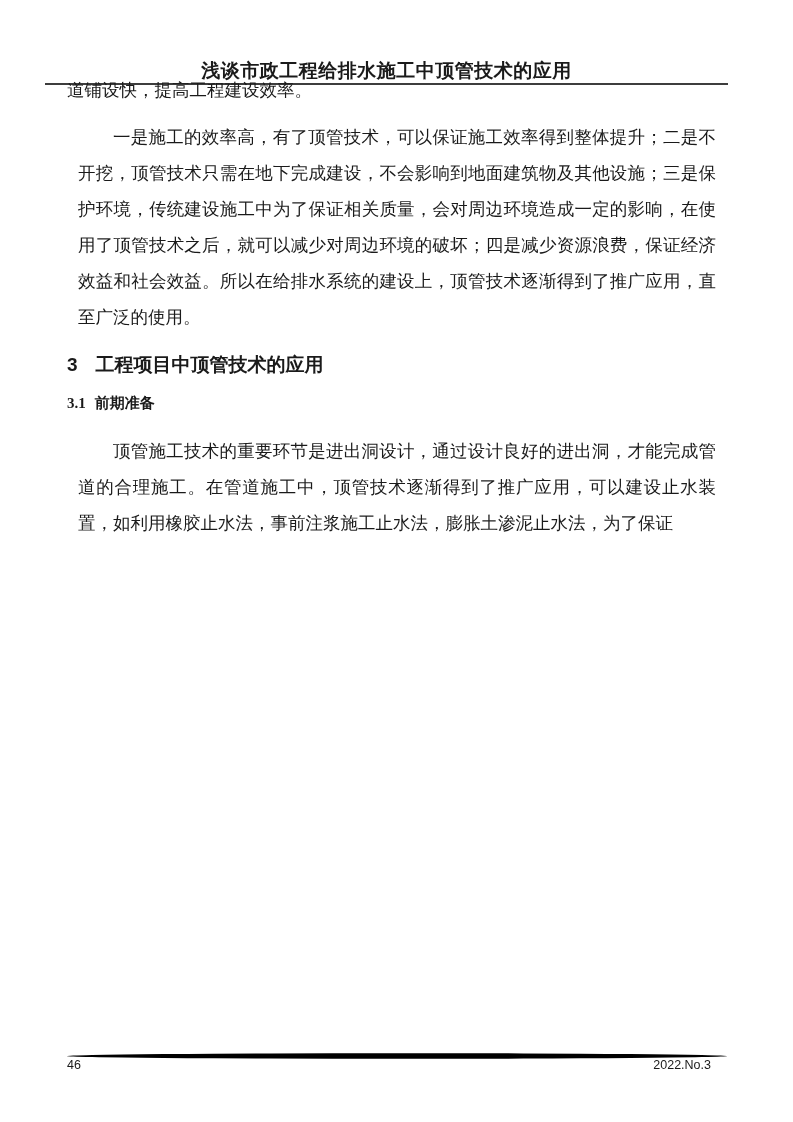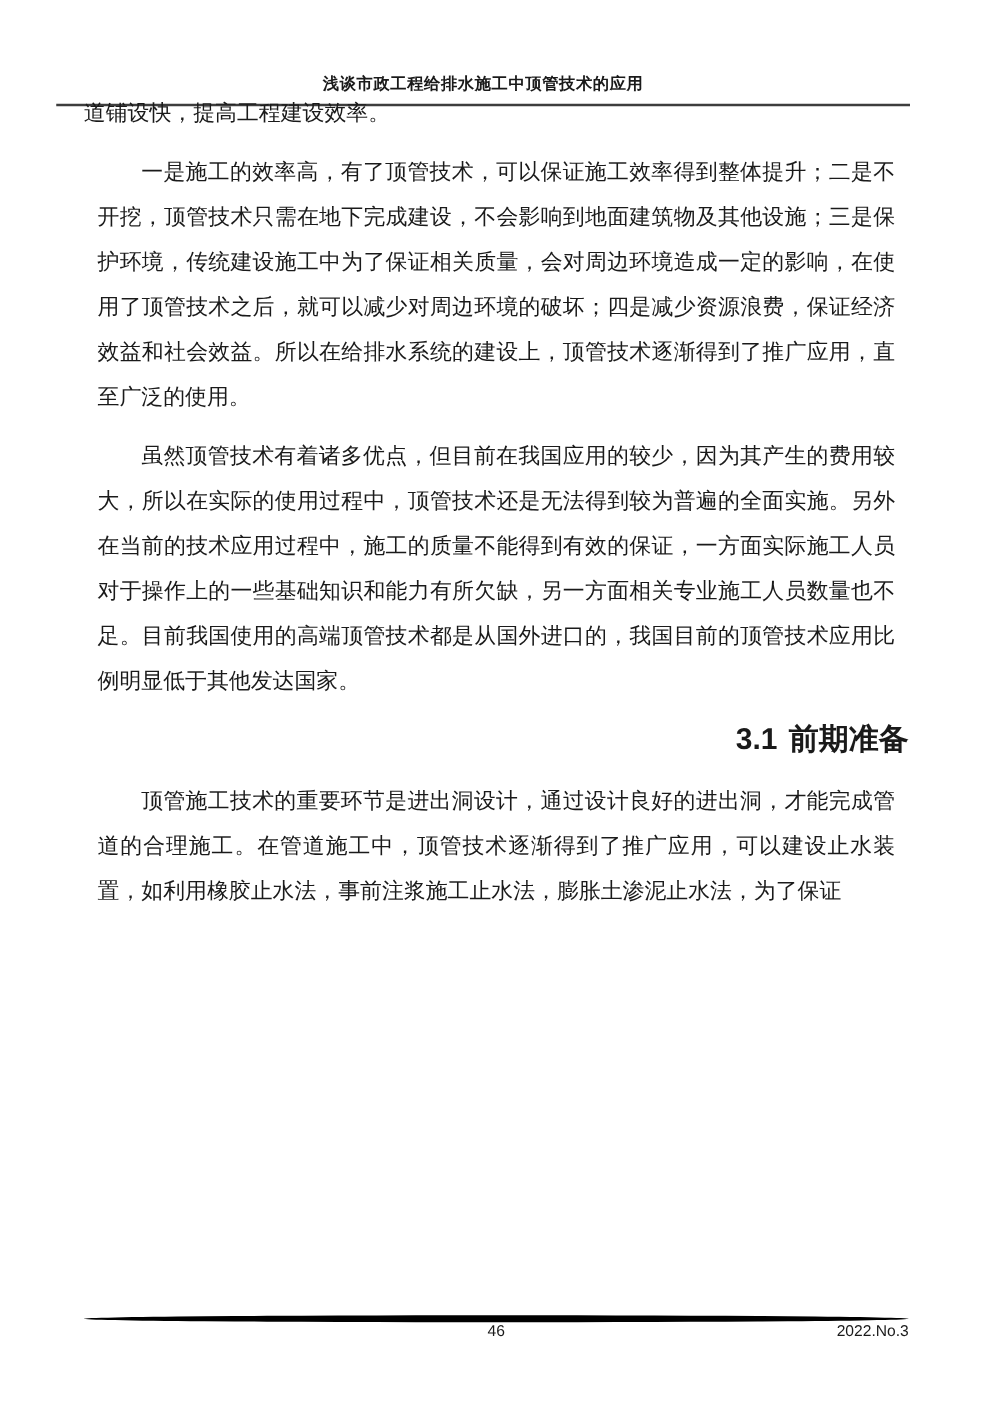--- a/index.html
+++ b/index.html
@@ -15,21 +15,21 @@
     overflow: hidden;
     font-family: "Liberation Serif", "DejaVu Serif", serif;
     color: #1a1a1a;
   }
   .running-header {
     position: absolute;
     top: 58px;
     left: 45px;
     width: 683px;
     text-align: center;
-    font-size: 13px;
+    font-size: 19px;
     font-weight: bold;
     letter-spacing: 0.5px;
     white-space: nowrap;
   }
   .header-rule {
     position: absolute;
     top: 83px;
     left: 45px;
     width: 683px;
     height: 2px;
@@ -60,25 +60,25 @@
     font-weight: bold;
     text-align: left;
     text-indent: 0;
   }
   .section-heading .sec-num {
     display: inline-block;
     margin-right: 18px;
   }
   .subsection-heading {
     margin: 0;
-    font-family: Liberation Sans, sans-serif;
-    font-size: 24px;
+    font-family: Liberation Serif, serif;
+    font-size: 15px;
     line-height: 38px;
     font-weight: bold;
-    text-align: right;
+    text-align: left;
     text-indent: 0;
   }
   .subsection-heading .sec-num {
     display: inline-block;
     margin-right: 9px;
   }
   .footer-rule-wrap {
     position: absolute;
     top: 1047px;
     left: 67px;
@@ -92,45 +92,47 @@
     width: 660px;
     height: 20px;
     font-family: "Liberation Sans", "DejaVu Sans", sans-serif;
     font-size: 12.5px;
     line-height: 20px;
   }
   .page-number {
     position: absolute;
     left: 0;
     width: 100%;
-    text-align: center;
+    text-align: left;
   }
   .issue-label {
     position: absolute;
-    right: 0;
+    right: 16px;
     text-align: right;
   }
 </style>
 </head>
 <body>
 
 <div class="page">
 
   <div class="running-header">浅谈市政工程给排水施工中顶管技术的应用</div>
 
   <div class="header-rule"></div>
 
   <div class="content">
 
     <p class="cont-para">道铺设快，提高工程建设效率。</p>
 
     <p class="body-para">一是施工的效率高，有了顶管技术，可以保证施工效率得到整体提升；二是不开挖，顶管技术只需在地下完成建设，不会影响到地面建筑物及其他设施；三是保护环境，传统建设施工中为了保证相关质量，会对周边环境造成一定的影响，在使用了顶管技术之后，就可以减少对周边环境的破坏；四是减少资源浪费，保证经济效益和社会效益。所以在给排水系统的建设上，顶管技术逐渐得到了推广应用，直至广泛的使用。</p>
 
-    <p class="body-para">虽然顶管技术有着诸多优点，但目前在我国应用的较少，因为其产生的费用较大，所以在实际的使用过程中，顶管技术还是无法得到较为普遍的全面实施。另外在当前的技术应用过程中，施工的质量不能得到有效的保证，一方面实际施工人员对于操作上的一些基础知识和能力有所欠缺，另一方面相关专业施工人员数量也不足。目前我国使用的高端顶管技术都是从国外进口的，我国目前的顶管技术应用比例明显低于其他发达国家。</p>
 
+    <h2 class="section-heading">
+      <span class="sec-num">3</span><span>工程项目中顶管技术的应用</span>
+    </h2>
 
     <h3 class="subsection-heading">
       <span class="sec-num">3.1</span><span>前期准备</span>
     </h3>
 
 
 
     <p class="body-para">顶管施工技术的重要环节是进出洞设计，通过设计良好的进出洞，才能完成管道的合理施工。在管道施工中，顶管技术逐渐得到了推广应用，可以建设止水装置，如利用橡胶止水法，事前注浆施工止水法，膨胀土渗泥止水法，为了保证</p>
 
   </div>

